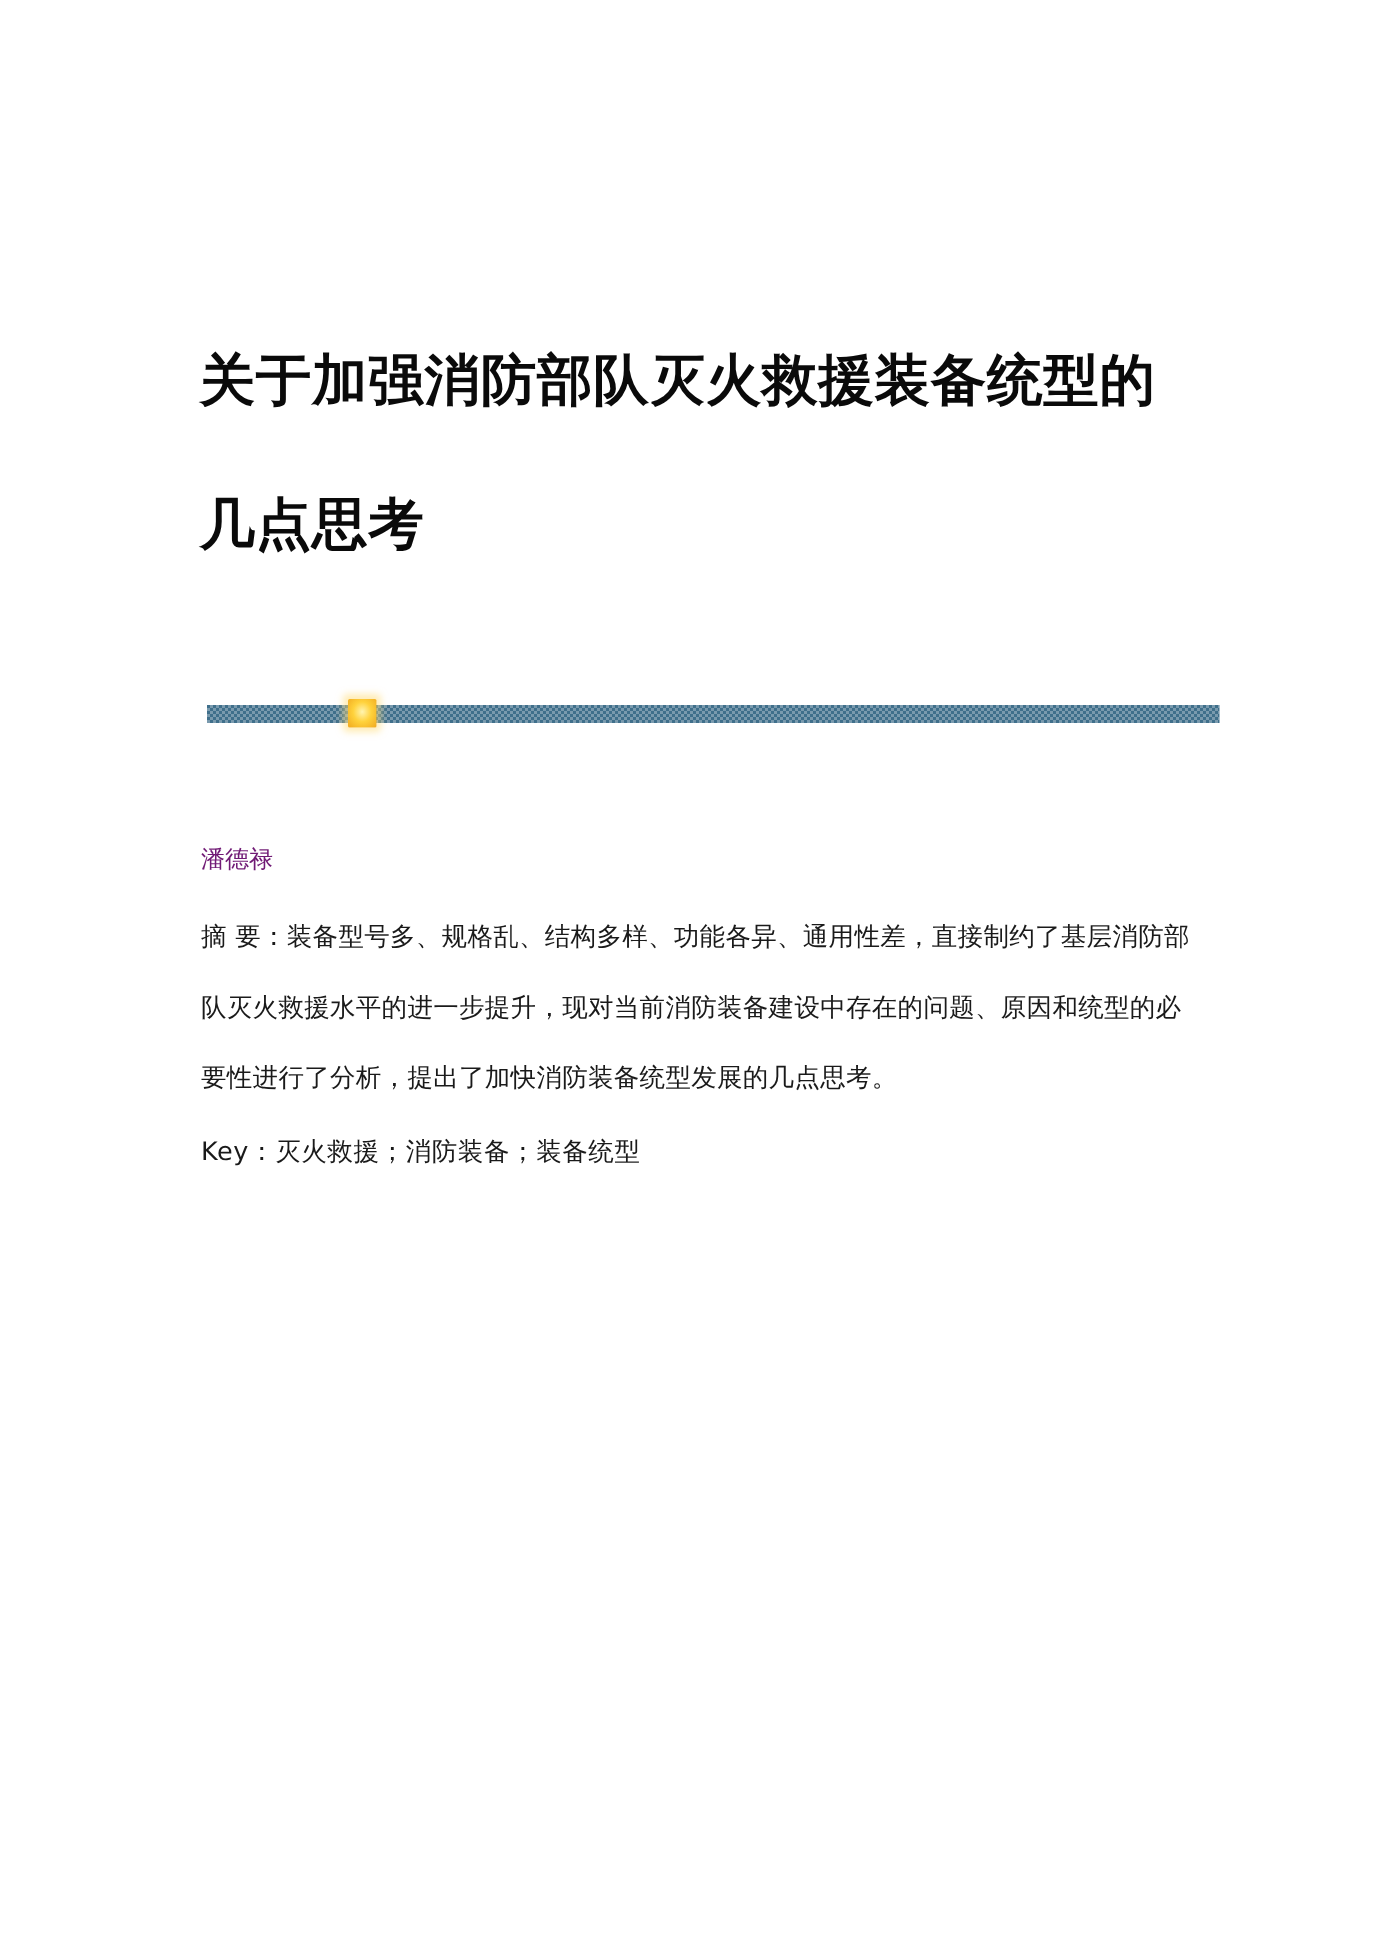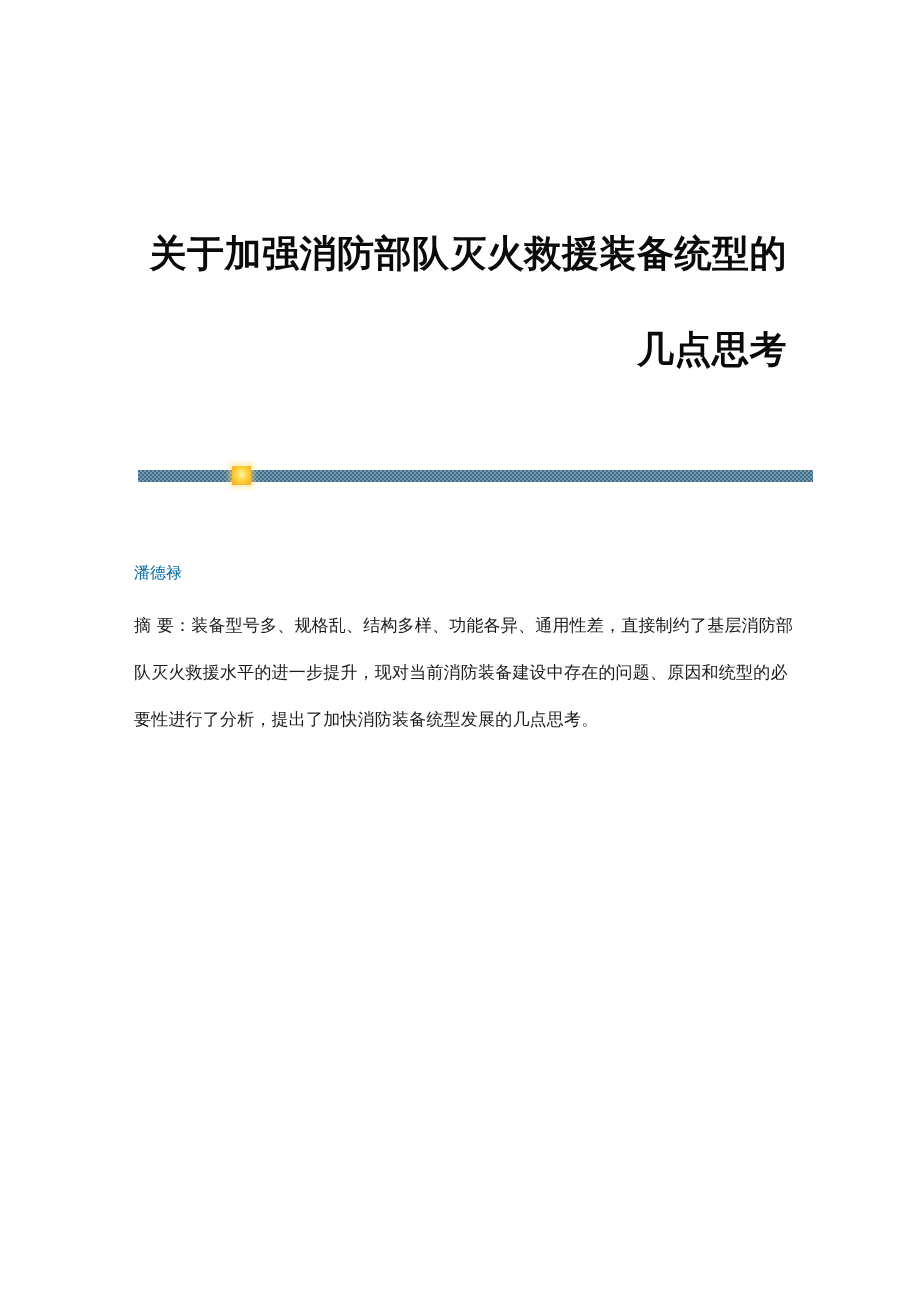--- a/index.html
+++ b/index.html
@@ -21,21 +21,21 @@
     background: #ffffff;
     box-sizing: border-box;
   }
 
   
   .doc-title {
     position: absolute;
     left: 133px;
     top: 206px;
     width: 654px;
-    text-align: right;
+    text-align: left;
     font-family: "DejaVu Sans", "Liberation Sans", sans-serif;
     font-size: 37px;
     font-weight: bold;
     line-height: 96px;
     color: #0a0a0a;
     letter-spacing: 0.5px;
     white-space: pre-line;
   }
 
   
@@ -74,21 +74,21 @@
   .content {
     position: absolute;
     left: 134px;
     top: 550px;
     width: 668px;
   }
 
   .author {
     font-family: "DejaVu Sans", "Liberation Sans", sans-serif;
     font-size: 16px;
-    color: #0369a1;
+    color: #701a75;
     line-height: 46px;
     margin-bottom: 6px;
   }
 
   .para {
     font-family: "DejaVu Sans", "Liberation Sans", sans-serif;
     font-size: 17px;
     color: #1a1a1a;
     line-height: 47px;
     text-align: left;
@@ -112,17 +112,18 @@
     <div class="divider-bar"></div>
     <div class="divider-accent"></div>
   </div>
 
   <div class="content">
 
     <div class="author">潘德禄</div>
 
     <p class="para">摘 要：装备型号多、规格乱、结构多样、功能各异、通用性差，直接制约了基层消防部队灭火救援水平的进一步提升，现对当前消防装备建设中存在的问题、原因和统型的必要性进行了分析，提出了加快消防装备统型发展的几点思考。</p>
 
+    <p class="para keywords">Key：灭火救援；消防装备；装备统型</p>
 
 
   </div>
 
 </div>
 
 </body></html>

